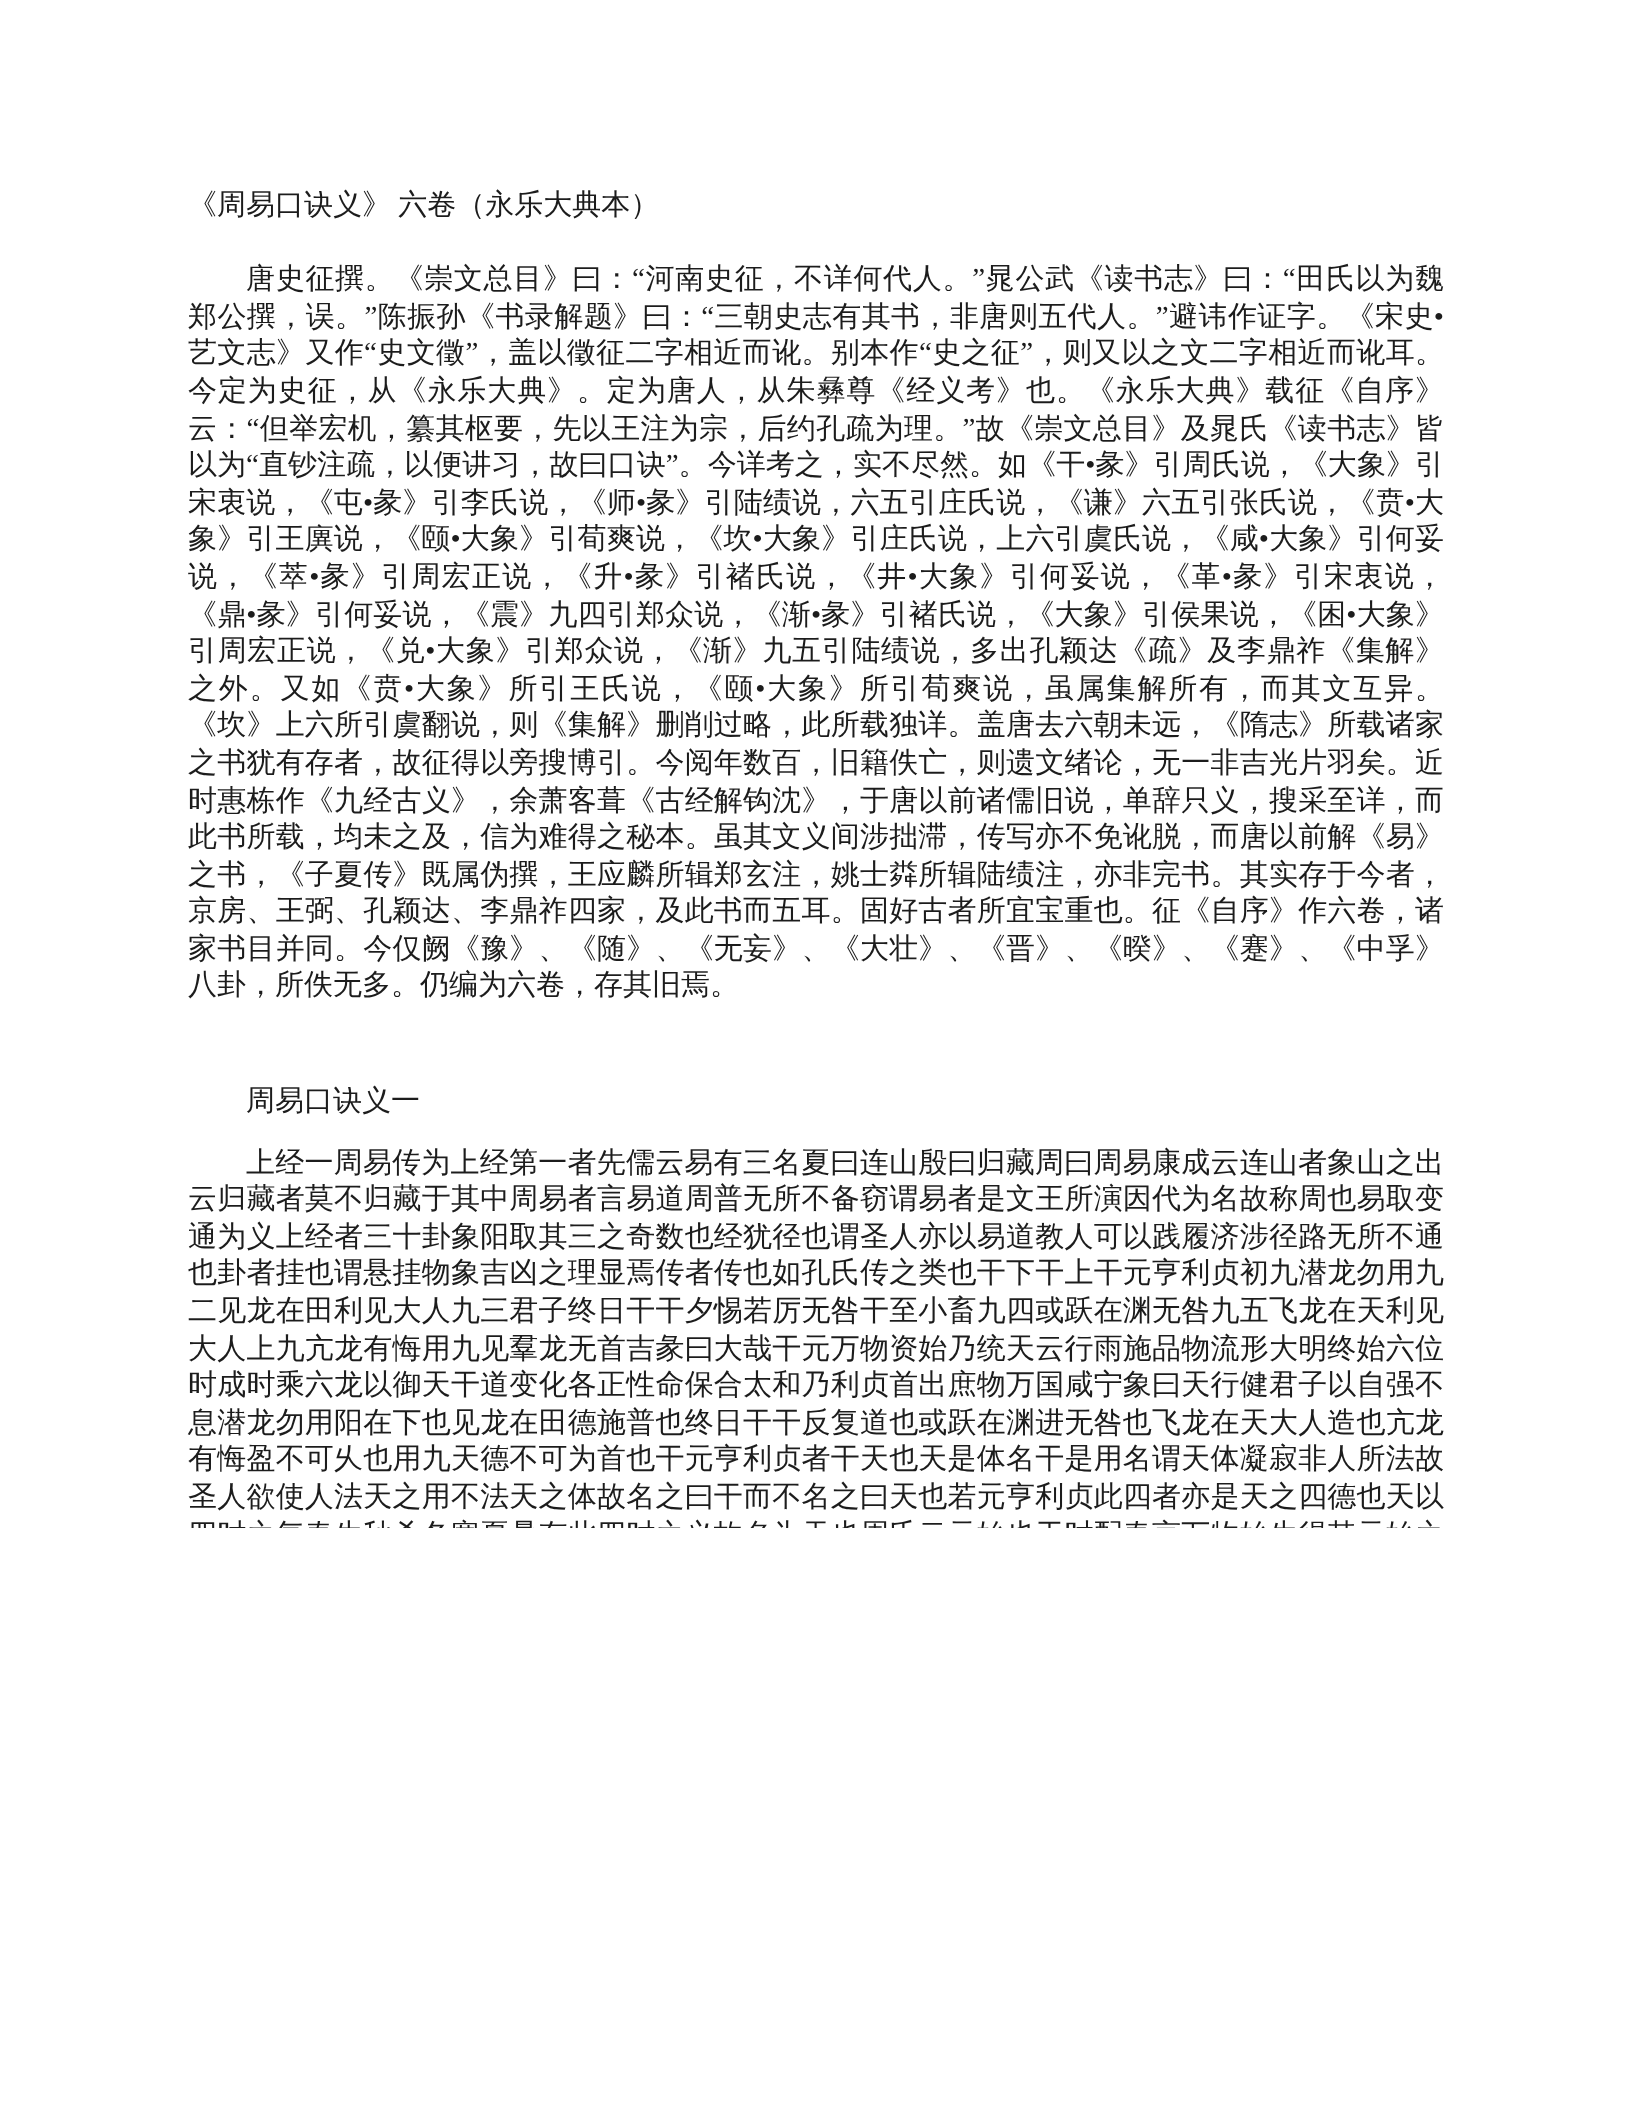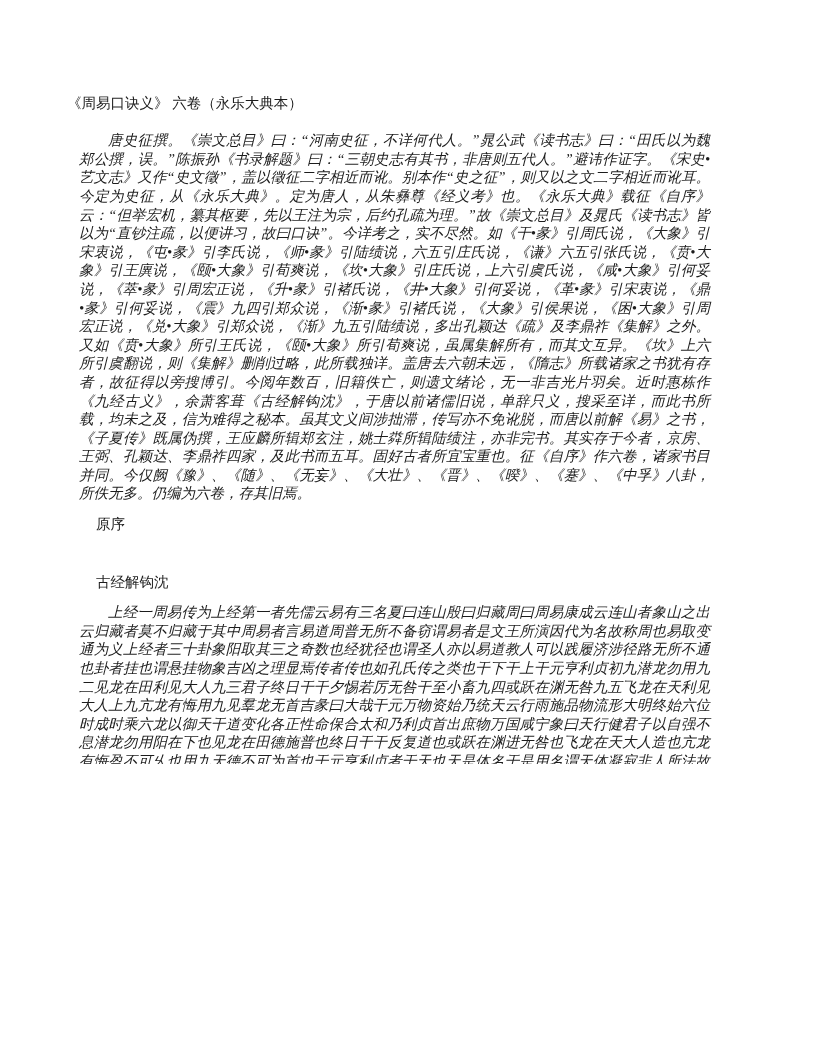--- a/index.html
+++ b/index.html
@@ -8,38 +8,37 @@
     background: #ffffff;
   }
   .page {
     position: relative;
     width: 816px;
     height: 764px;
     margin: 0 auto;
     background: #ffffff;
     overflow: hidden;
     box-sizing: border-box;
-    padding: 94px 94px 0 67px;
+    padding: 94px 94px 0 94px;
     font-family: "Liberation Serif", "DejaVu Serif", serif;
     color: #1c1c1c;
   }
   .doc-title {
     font-size: 14.5px;
     font-weight: normal;
     line-height: 18.6px;
     margin: 0 0 18.6px 0;
   }
   .para {
     font-size: 14.5px;
     line-height: 18.6px;
-    margin: 12px;
+    margin: 0;
     text-align: justify;
     text-indent: 2em;
     word-break: break-all;
-    font-style: italic;
   }
   .section-heading {
     font-size: 14.5px;
     font-weight: normal;
     line-height: 18.6px;
     margin: 12px 0 0 0;
     text-indent: 2em;
   }
   .section-heading.chapter {
     margin-top: 39px;
@@ -50,20 +49,19 @@
 </style>
 </head>
 <body>
 
 <div class="page">
 
   <h1 class="doc-title">《周易口诀义》 六卷（永乐大典本）</h1>
 
   <p class="para">唐史征撰。《崇文总目》曰：“河南史征，不详何代人。”晁公武《读书志》曰：“田氏以为魏郑公撰，误。”陈振孙《书录解题》曰：“三朝史志有其书，非唐则五代人。”避讳作证字。《宋史•艺文志》又作“史文徵”，盖以徵征二字相近而讹。别本作“史之征”，则又以之文二字相近而讹耳。今定为史征，从《永乐大典》。定为唐人，从朱彝尊《经义考》也。《永乐大典》载征《自序》云：“但举宏机，纂其枢要，先以王注为宗，后约孔疏为理。”故《崇文总目》及晁氏《读书志》皆以为“直钞注疏，以便讲习，故曰口诀”。今详考之，实不尽然。如《干•彖》引周氏说，《大象》引宋衷说，《屯•彖》引李氏说，《师•彖》引陆绩说，六五引庄氏说，《谦》六五引张氏说，《贲•大象》引王廙说，《颐•大象》引荀爽说，《坎•大象》引庄氏说，上六引虞氏说，《咸•大象》引何妥说，《萃•彖》引周宏正说，《升•彖》引褚氏说，《井•大象》引何妥说，《革•彖》引宋衷说，《鼎•彖》引何妥说，《震》九四引郑众说，《渐•彖》引褚氏说，《大象》引侯果说，《困•大象》引周宏正说，《兑•大象》引郑众说，《渐》九五引陆绩说，多出孔颖达《疏》及李鼎祚《集解》之外。又如《贲•大象》所引王氏说，《颐•大象》所引荀爽说，虽属集解所有，而其文互异。《坎》上六所引虞翻说，则《集解》删削过略，此所载独详。盖唐去六朝未远，《隋志》所载诸家之书犹有存者，故征得以旁搜博引。今阅年数百，旧籍佚亡，则遗文绪论，无一非吉光片羽矣。近时惠栋作《九经古义》，余萧客葺《古经解钩沈》，于唐以前诸儒旧说，单辞只义，搜采至详，而此书所载，均未之及，信为难得之秘本。虽其文义间涉拙滞，传写亦不免讹脱，而唐以前解《易》之书，《子夏传》既属伪撰，王应麟所辑郑玄注，姚士粦所辑陆绩注，亦非完书。其实存于今者，京房、王弼、孔颖达、李鼎祚四家，及此书而五耳。固好古者所宜宝重也。征《自序》作六卷，诸家书目并同。今仅阙《豫》、《随》、《无妄》、《大壮》、《晋》、《暌》、《蹇》、《中孚》八卦，所佚无多。仍编为六卷，存其旧焉。</p>
 
-  <h2 class="section-heading">原序</h2>
 
 
-  <h2 class="section-heading chapter">古经解钩沈</h2>
+  <h2 class="section-heading chapter">周易口诀义一</h2>
 
   <p class="para chapter-text">上经一周易传为上经第一者先儒云易有三名夏曰连山殷曰归藏周曰周易康成云连山者象山之出云归藏者莫不归藏于其中周易者言易道周普无所不备窃谓易者是文王所演因代为名故称周也易取变通为义上经者三十卦象阳取其三之奇数也经犹径也谓圣人亦以易道教人可以践履济涉径路无所不通也卦者挂也谓悬挂物象吉凶之理显焉传者传也如孔氏传之类也干下干上干元亨利贞初九潜龙勿用九二见龙在田利见大人九三君子终日干干夕惕若厉无咎干至小畜九四或跃在渊无咎九五飞龙在天利见大人上九亢龙有悔用九见羣龙无首吉彖曰大哉干元万物资始乃统天云行雨施品物流形大明终始六位时成时乘六龙以御天干道变化各正性命保合太和乃利贞首出庶物万国咸宁象曰天行健君子以自强不息潜龙勿用阳在下也见龙在田德施普也终日干干反复道也或跃在渊进无咎也飞龙在天大人造也亢龙有悔盈不可乆也用九天德不可为首也干元亨利贞者干天也天是体名干是用名谓天体凝寂非人所法故圣人欲使人法天之用不法天之体故名之曰干而不名之曰天也若元亨利贞此四者亦是天之四德也天以四时之气春生秋杀冬寒夏暑有此四时之义故名为天也周氏云元始也于时配春言万物始生得其元始之序发育长养亨通也于时配夏夏以通畅合其嘉美之道利者义也于时配秋秋以成实得其利物之宜贞者正也于时配冬冬以物之终纳干正之道若以</p>
 
 </div>
 
 </body></html>

